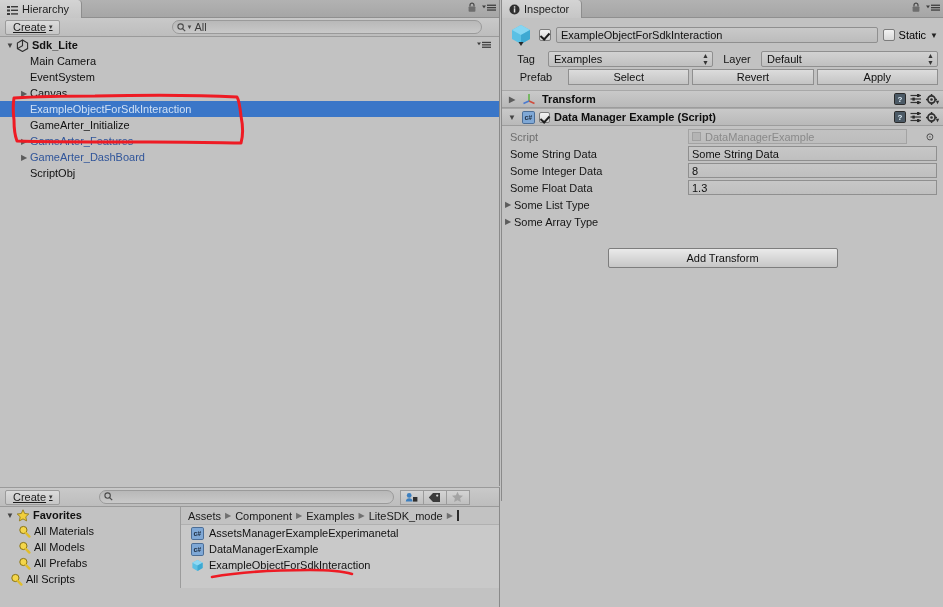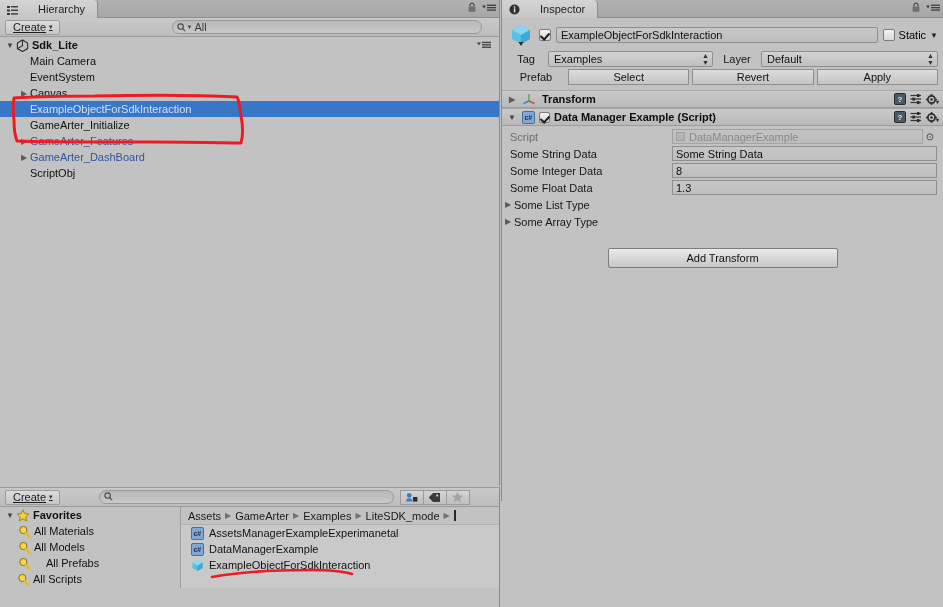--- a/index.html
+++ b/index.html
@@ -22,21 +22,21 @@
   }
   .tab {
     position: absolute; left: 0; top: 0; height: 18px;
     display: flex; align-items: center; gap: 4px;
     padding: 0 12px 0 7px;
     background: linear-gradient(#d4d4d4, #c6c6c6);
     border-right: 1px solid #8d8d8d;
     border-top-right-radius: 4px;
     color: #101010; font-size: 11px;
   }
-  .tab-title { color: #1c1c1c; margin-left: 16px; }
+  .tab-title { color: #1c1c1c; }
   .tabbar-right {
     position: absolute; right: 3px; top: 2px;
     display: flex; align-items: center; gap: 5px;
   }
 
   .toolbar {
     height: 19px; display: flex; align-items: center;
     background: linear-gradient(#c9c9c9, #bdbdbd);
     border-bottom: 1px solid #9a9a9a;
     padding: 0 2px;
@@ -128,21 +128,21 @@
   .comp-header {
     height: 18px; display: flex; align-items: center; gap: 4px;
     padding: 0 3px 0 4px;
     background: linear-gradient(#c9c9c9, #b9b9b9);
     border-top: 1px solid #a8a8a8; border-bottom: 1px solid #9c9c9c;
     font-weight: bold; color: #0d0d0d; font-size: 11px;
   }
   .comp-icons { margin-left: auto; display: flex; align-items: center; gap: 4px; }
   .comp-body { background: #c2c2c2; padding: 2px 0 4px 0; }
 
-  .prop-row { display: flex; align-items: center; height: 17px; padding: 0 6px 0 8px; gap: 0; }
+  .prop-row { display: flex; align-items: center; height: 17px; padding: 0 6px 0 8px; gap: 16px; }
   .prop-label { width: 162px; flex: 0 0 162px; color: #161616; font-size: 11px; }
   .prop-label.dim { color: #6e6e6e; }
   .prop-field {
     flex: 1 1 auto; height: 15px;
     background: linear-gradient(#c7c7c7, #bfbfbf);
     border: 1px solid #8f8f8f;
     display: flex; align-items: center; padding: 0 3px;
     color: #101010; font-size: 11px;
   }
   .prop-field.disabled { color: #8a8a8a; background: linear-gradient(#c2c2c2,#bdbdbd); border-color: #a3a3a3; }
@@ -554,42 +554,42 @@
                 </svg></span>
               <span class="p-label">All Materials</span>
             </div>
             <div class="p-row" style="padding-left: 18px;">
               <span style="display: inline-block; width: 13px; height: 13px; margin-right: 3px;"><svg width="13" height="13" viewBox="0 0 13 13">
                   <circle cx="5.4" cy="5" r="3.6" fill="#f4d64a" stroke="#8a7312" stroke-width="1"></circle>
                   <line x1="7.8" y1="7.8" x2="11.4" y2="11.6" stroke="#e0bd2c" stroke-width="2.4" stroke-linecap="round"></line>
                 </svg></span>
               <span class="p-label">All Models</span>
             </div>
-            <div class="p-row" style="padding-left: 18px; gap: 12px;">
+            <div class="p-row" style="padding-left: 18px;">
               <span style="display: inline-block; width: 13px; height: 13px; margin-right: 3px;"><svg width="13" height="13" viewBox="0 0 13 13">
                   <circle cx="5.4" cy="5" r="3.6" fill="#f4d64a" stroke="#8a7312" stroke-width="1"></circle>
                   <line x1="7.8" y1="7.8" x2="11.4" y2="11.6" stroke="#e0bd2c" stroke-width="2.4" stroke-linecap="round"></line>
                 </svg></span>
               <span class="p-label">All Prefabs</span>
             </div>
-            <div class="p-row" style="padding-left: 17px;">
+            <div class="p-row" style="padding-left: 10px;">
               <span style="display: inline-block; width: 13px; height: 13px; margin-right: 3px;"><svg width="13" height="13" viewBox="0 0 13 13">
                   <circle cx="5.4" cy="5" r="3.6" fill="#f4d64a" stroke="#8a7312" stroke-width="1"></circle>
                   <line x1="7.8" y1="7.8" x2="11.4" y2="11.6" stroke="#e0bd2c" stroke-width="2.4" stroke-linecap="round"></line>
                 </svg></span>
               <span class="p-label">All Scripts</span>
             </div>
           </div>
       </div>
 
       <div class="proj-right">
         <div class="breadcrumb" id="breadcrumb">
             <span>Assets</span>
             <span class="crumb-sep">▶</span>
-            <span>GameArter</span>
+            <span>Component</span>
             <span class="crumb-sep">▶</span>
             <span>Examples</span>
             <span class="crumb-sep">▶</span>
             <span>LiteSDK_mode</span>
             <span class="crumb-sep">▶</span>
             <span style="border-left: 2px solid rgb(42, 42, 42); height: 11px; display: inline-block;"></span>
           </div>
         <div id="asset-list">
             <div class="asset-row">
               <span style="display: inline-block; width: 13px; height: 13px; flex: 0 0 13px;"><svg width="13" height="13" viewBox="0 0 13 13">

